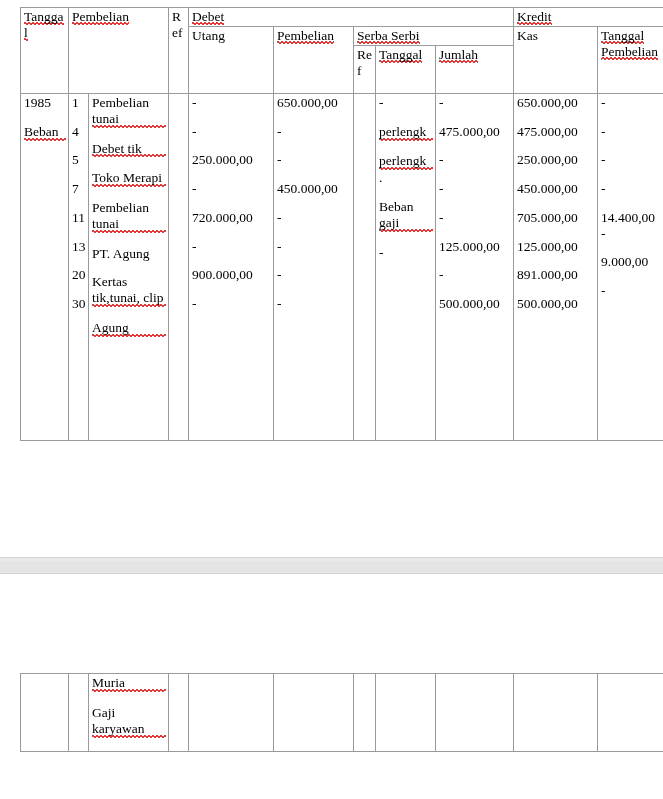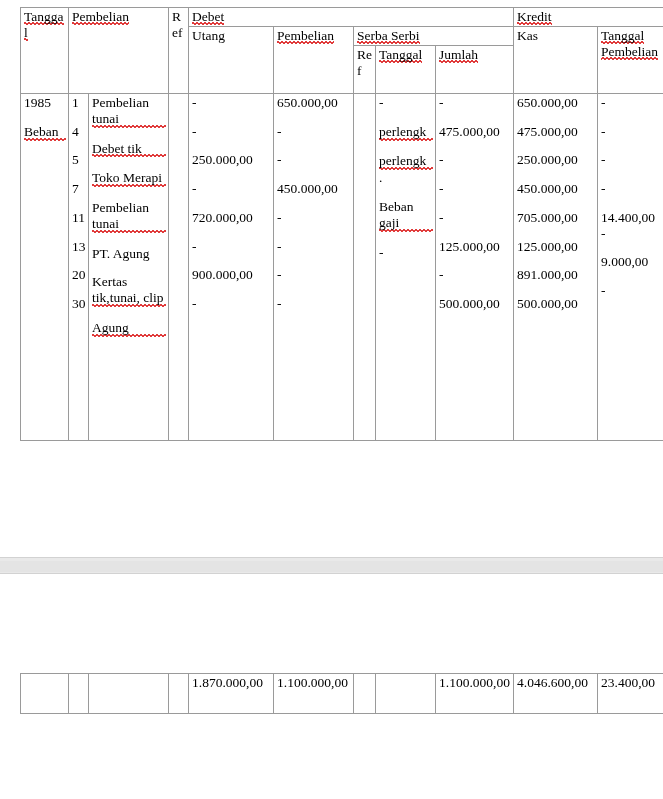--- a/index.html
+++ b/index.html
@@ -293,29 +293,33 @@
       <col style="width:20px">
       <col style="width:85px">
       <col style="width:80px">
       <col style="width:22px">
       <col style="width:60px">
       <col style="width:78px">
       <col style="width:84px">
       <col style="width:66px">
     </colgroup>
     <tbody>
-      <tr style="height:40px">
-        <td></td>
-        <td></td>
-        <td></td>
-        <td></td>
-        <td class="num">1.870.000,00</td>
-        <td class="num">1.100.000,00</td>
-        <td></td>
-        <td></td>
-        <td class="num">1.100.000,00</td>
-        <td class="num">4.046.600,00</td>
-        <td class="num">23.400,00</td>
+      <tr style="height:78px">
+        <td></td>
+        <td></td>
+        <td>
+          <span class="cellline sq">Muria</span>
+          <span class="gap"></span>
+          <span class="cellline sq">Gaji karyawan</span>
+        </td>
+        <td></td>
+        <td></td>
+        <td></td>
+        <td></td>
+        <td></td>
+        <td></td>
+        <td></td>
+        <td></td>
       </tr>
     </tbody>
   </table>
 
 </div>
 
 </body></html>

